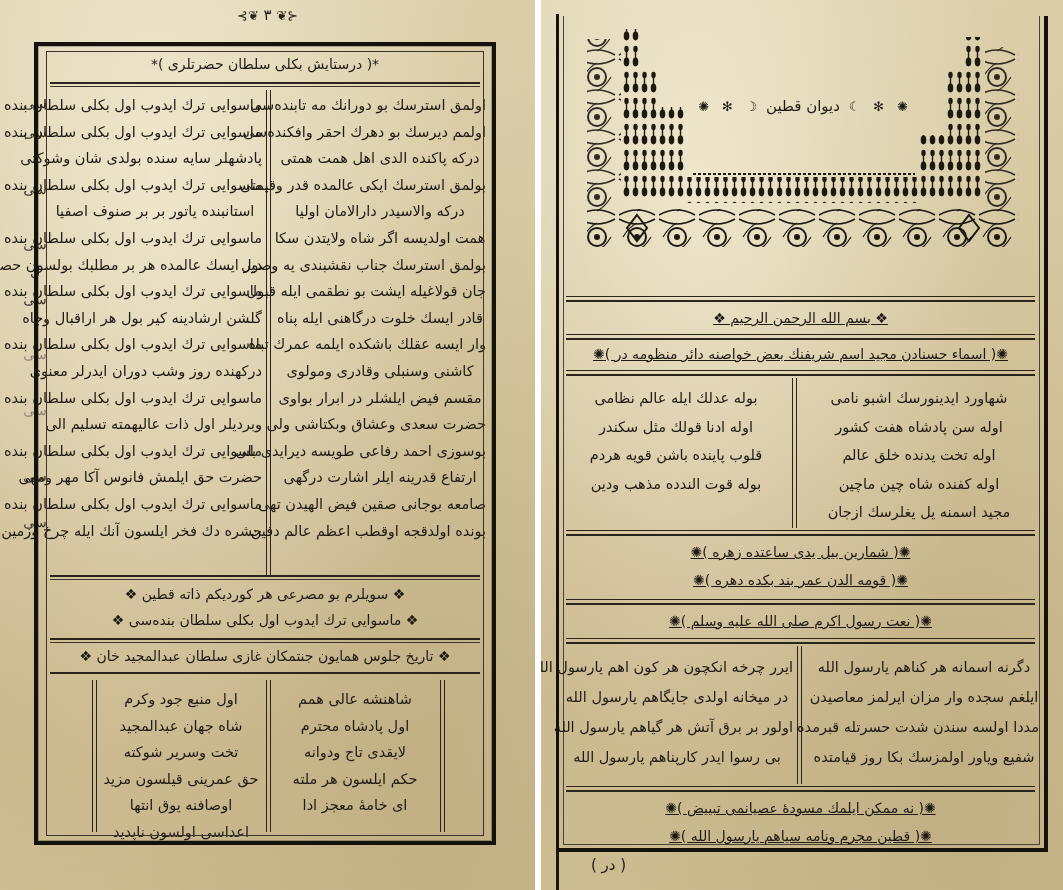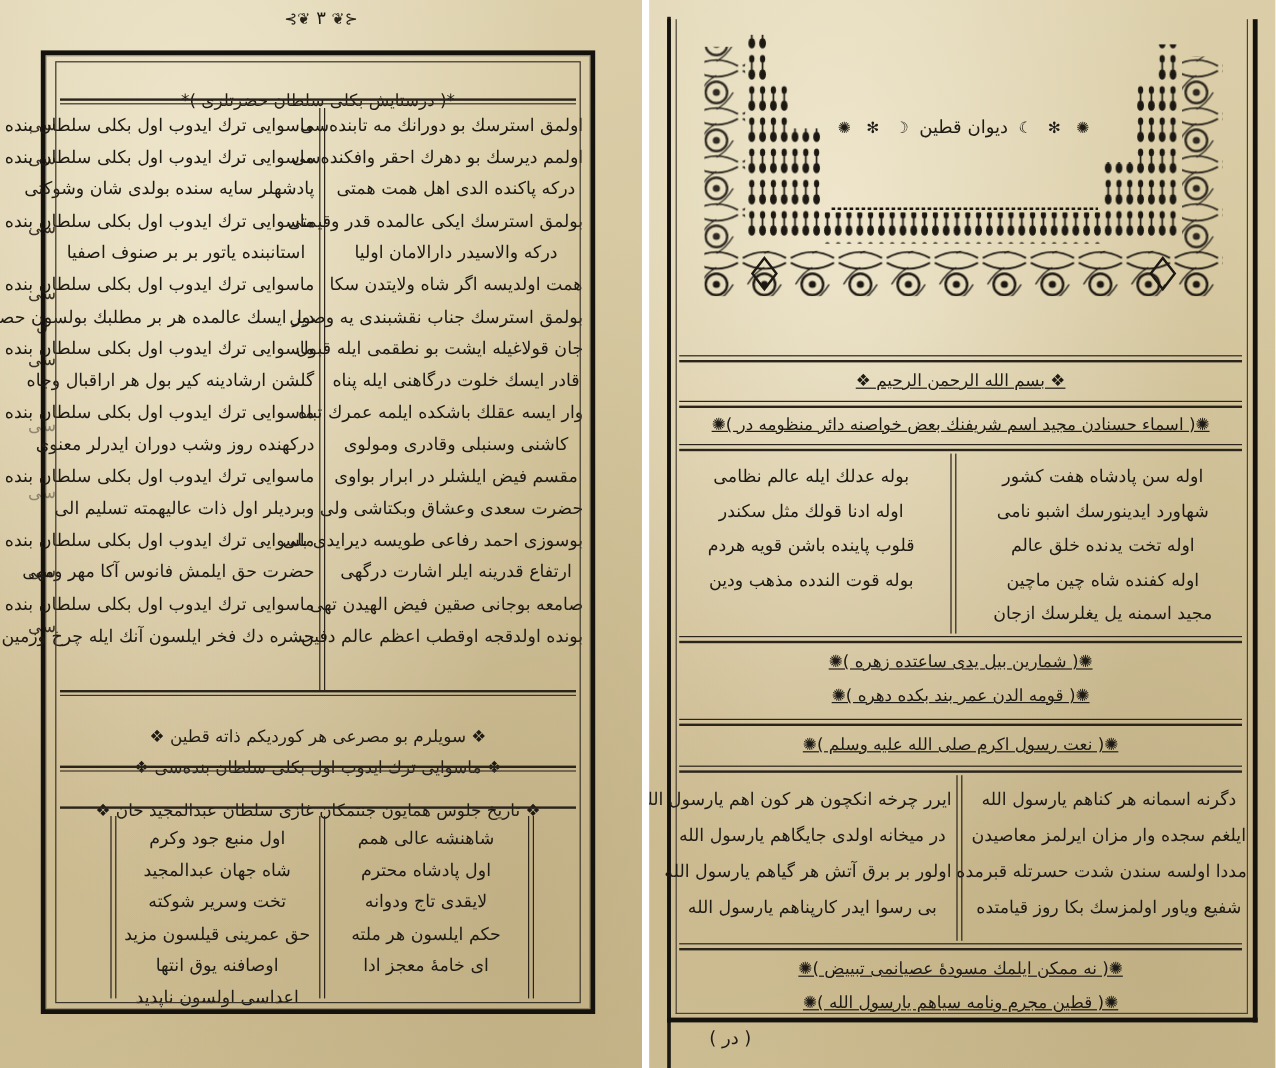--- a/index.html
+++ b/index.html
@@ -32,21 +32,21 @@
       border: 4px solid #15120d;
       box-shadow: inset 0 0 0 1px rgba(0,0,0,0.25);
     }
     .frame-left::after {
       content: ""; position: absolute; left: 8px; right: 8px; top: 5px; bottom: 5px;
       border: 1px solid #3b342a;
     }
     .rule-d { position: absolute; left: 12px; right: 12px; height: 5px;
       border-top: 2px solid #2a241b; border-bottom: 1px solid #3b342a; }
 
-    .heading { position: absolute; left: 12px; right: 12px; text-align: center; font-size: 14px; margin-top: 20px; }
+    .heading { position: absolute; left: 12px; right: 12px; text-align: center; font-size: 14px; }
 
     .col-v { position: absolute; width: 5px; border-left: 1px solid #2a241b; border-right: 1px solid #2a241b; }
 
     .verse-col { position: absolute; text-align: center; }
     .verse-col .line { font-size: 14.5px; line-height: 26.6px; height: 26.6px; }
 
     .margin-notes { position: absolute; left: 6px; top: 0; width: 26px; }
     .margin-notes .m { position: absolute; left: 16px; width: 26px; text-align: center; font-size: 14px; color: #3a3228; font-family: Liberation Serif, serif; }
     .margin-notes .m.faded { color: #8f8470; }
 
@@ -227,22 +227,22 @@
     </div>
 
     <div class="rr" style="top:280px"></div>
     <div class="rh ar" style="top:294px">❖ بسم الله الرحمن الرحیم ❖</div>
     <div class="rr" style="top:318px"></div>
     <div class="rh ar" style="top:330px">✺( اسماء حسنادن مجید اسم شریفنك بعض خواصنه دائر منظومه در )✺</div>
     <div class="rr" style="top:354px"></div>
 
     <div class="col-v" style="left:233px; top:362px; height:150px"></div>
     <div class="verse-col ar" style="left:244px; top:368px; width:232px">
+      <div class="line" style="line-height:28.5px;height:28.5px">شهاورد ایدینورسك اشبو نامی</div>
       <div class="line" style="line-height:28.5px;height:28.5px">اوله سن پادشاه هفت کشور</div>
-      <div class="line" style="line-height:28.5px;height:28.5px">شهاورد ایدینورسك اشبو نامی</div>
       <div class="line" style="line-height:28.5px;height:28.5px">اوله تخت یدنده خلق عالم</div>
       <div class="line" style="line-height:28.5px;height:28.5px">اوله کفنده شاه چین ماچین</div>
       <div class="line" style="line-height:28.5px;height:28.5px">مجید اسمنه یل یغلرسك ازجان</div>
     </div>
     <div class="verse-col ar" style="left:6px; top:368px; width:222px">
       <div class="line" style="line-height:28.5px;height:28.5px">بوله عدلك ایله عالم نظامی</div>
       <div class="line" style="line-height:28.5px;height:28.5px">اوله ادنا قولك مثل سکندر</div>
       <div class="line" style="line-height:28.5px;height:28.5px">قلوب پاینده باشن قویه هردم</div>
       <div class="line" style="line-height:28.5px;height:28.5px">بوله قوت الندده مذهب ودین</div>
     </div>

